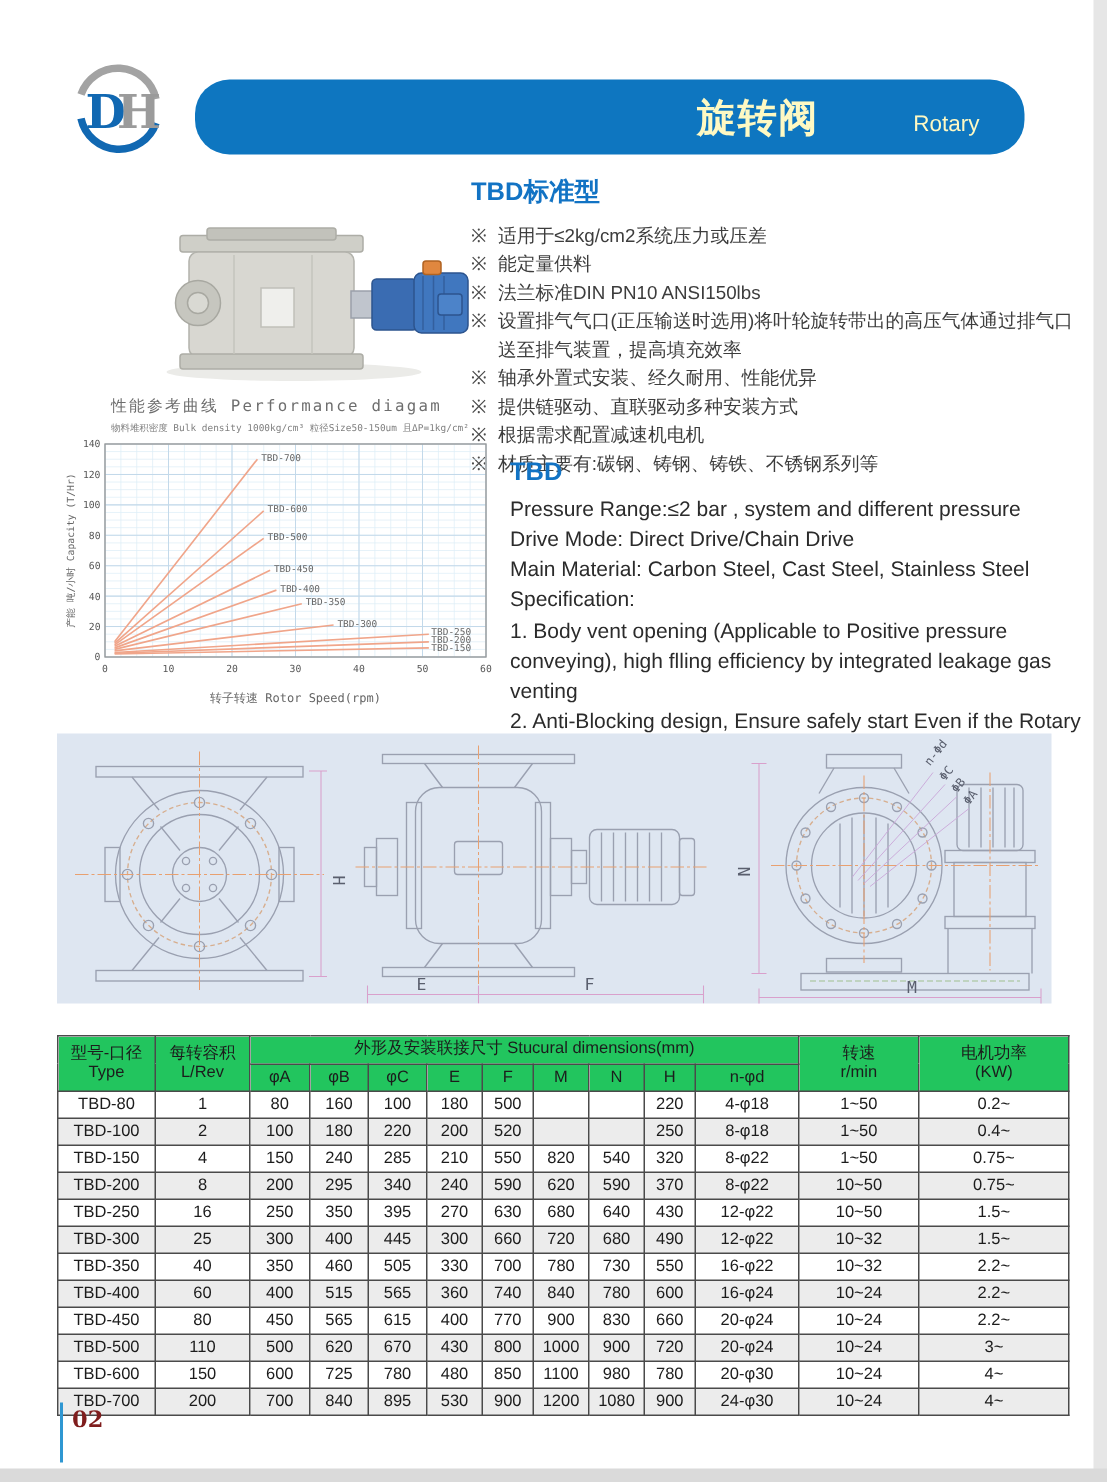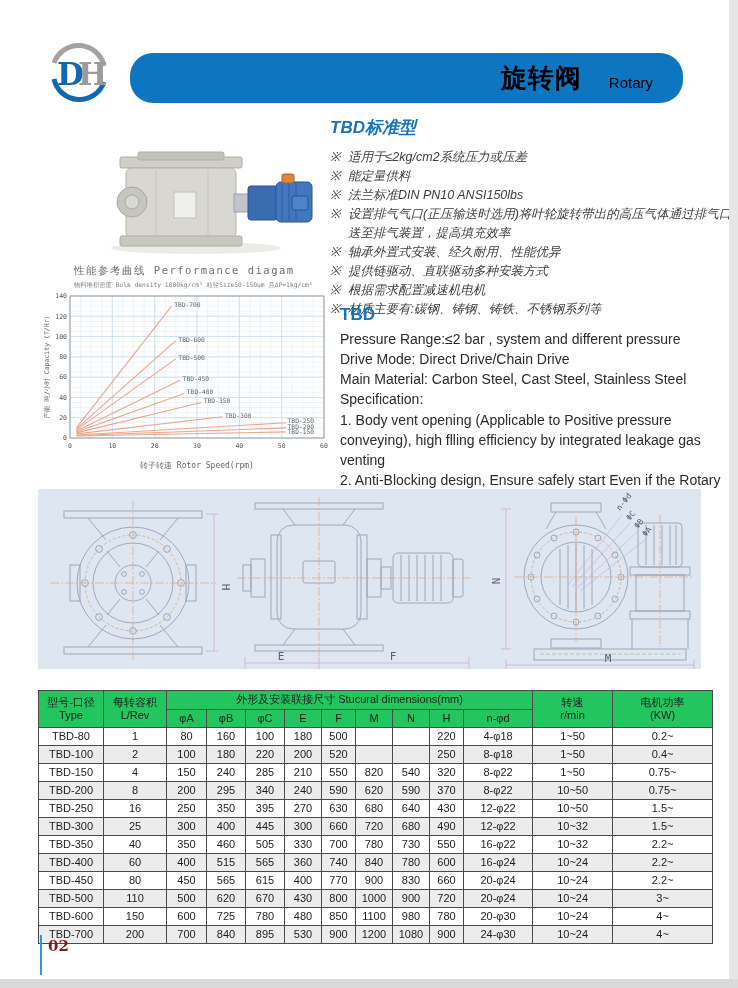--- a/index.html
+++ b/index.html
@@ -4,29 +4,29 @@
 <style>
   html,body{margin:0;padding:0;}
   body{width:738px;height:988px;position:relative;background:#f4f4f4;font-family:"Liberation Sans",sans-serif;}
   .page{position:absolute;left:0;top:0;width:738px;height:988px;background:#ffffff;overflow:hidden;}
   .edge-right{position:absolute;right:0;top:0;width:9px;height:988px;background:#e6e6e6;}
   .edge-bottom{position:absolute;left:0;top:979px;width:738px;height:9px;background:#dadada;}
 
   
   .logo{position:absolute;left:46px;top:42px;width:66px;height:62px;}
   .banner{position:absolute;left:130px;top:53px;width:553px;height:50px;background:#0e76c0;border-radius:23px;
-          display:flex;align-items:center;justify-content:flex-end;padding-right:30px;box-sizing:border-box;color:#000000;}
+          display:flex;align-items:center;justify-content:flex-end;padding-right:30px;box-sizing:border-box;color:#fef9c3;gap:36px;}
   .banner .zh{font-size:26px;font-weight:bold;letter-spacing:1px;}
   .banner .en{font-size:15px;margin-left:27px;margin-top:8px;}
 
   
   .photo{position:absolute;left:96px;top:140px;width:226px;height:118px;}
 
   
-  .intro{position:absolute;left:330px;top:116px;width:402px;font-style:italic;}
+  .intro{position:absolute;left:314px;top:116px;width:402px;}
   .intro h2{margin:0 0 9px 0;font-size:17px;color:#1273c4;font-weight:bold;}
   .bullets{list-style:none;margin:0;padding:0;font-size:12.5px;color:#3d3d3d;line-height:1.52;}
   .bullets li{display:flex;}
   .bullets .mk{flex:0 0 18px;color:#4a4a4a;}
   .bullets .tx{flex:1;}
 
   
   .specs{position:absolute;left:340px;top:305px;width:402px;}
   .specs h2{margin:0 0 4px 0;font-size:17px;color:#1273c4;font-weight:bold;}
   .speclines{font-size:14px;color:#2b2b2b;line-height:1.44;}

